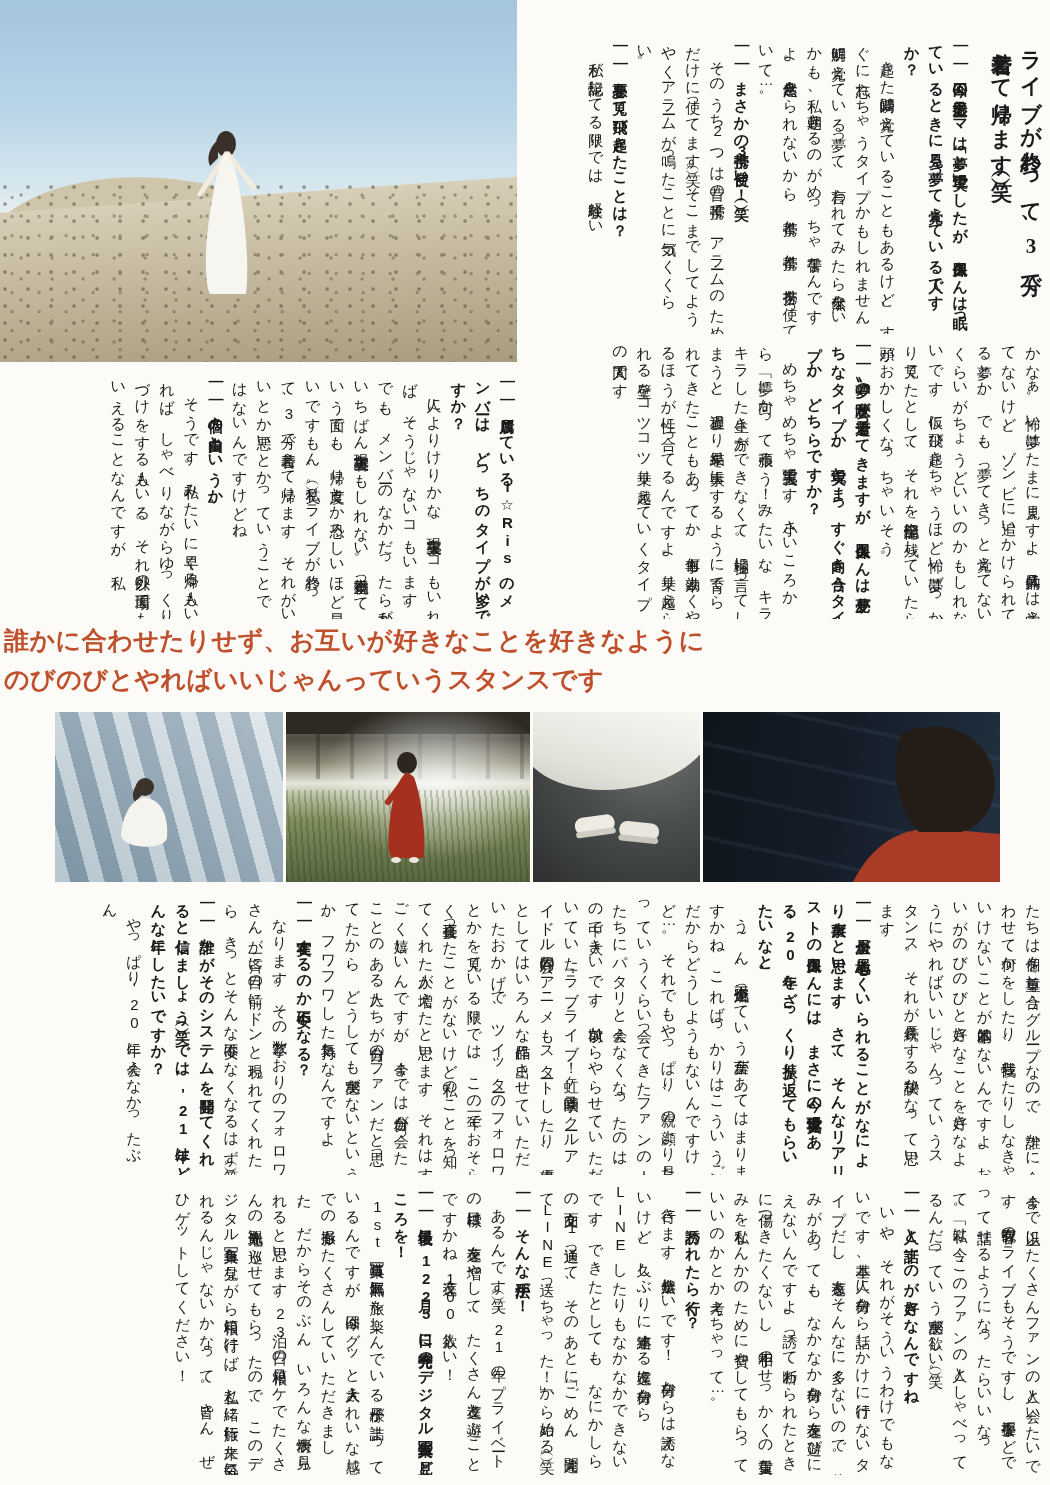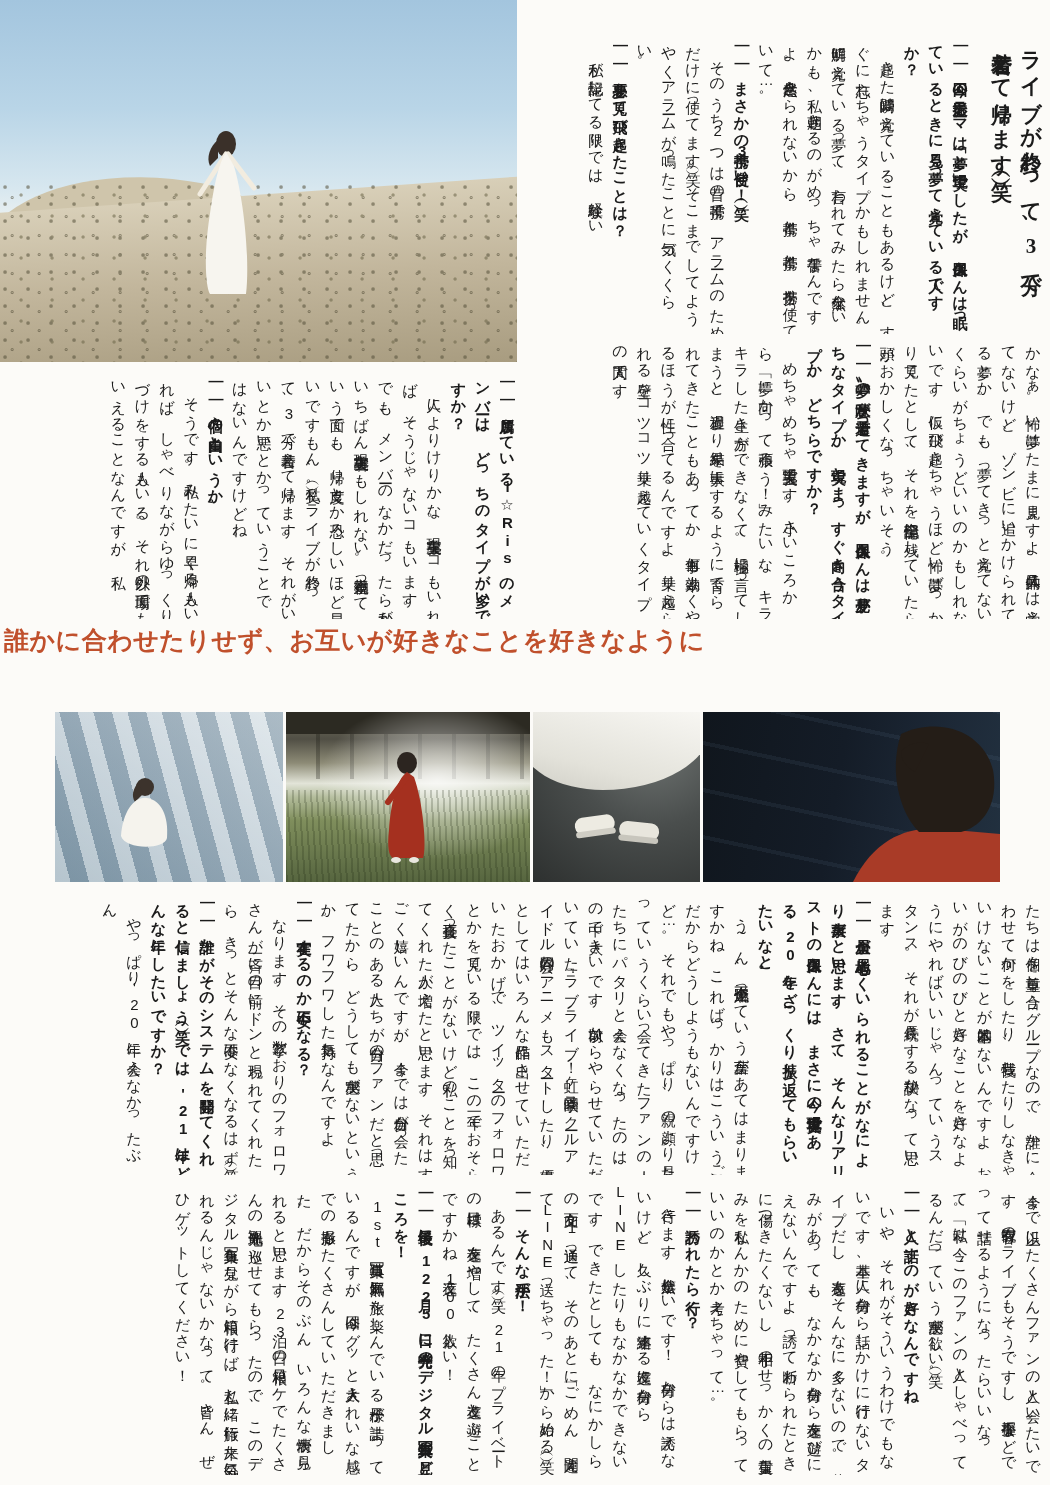--- a/index.html
+++ b/index.html
@@ -116,20 +116,21 @@
     </section>
   <section class="vflow band-c2" id="band-2">
       <p class="q">——所属しているi☆Risのメンバーは、どっちのタイプが多いですか？</p>
       <p class="a">人によりけりかな。現実主義なコもいれば、そうじゃないコもいます。でも、メンバーのなかだったら私がいちばん現実主義者かもしれない。効率重視っていう面でも、帰り支度とか恐ろしいほど早いですもん、私（笑）。ライブが終わって、3分で着替えて帰ります。それがいいとか悪いとかっていうことではないんですけどね。</p>
       <p class="q">——個々の自由というか。</p>
       <p class="a">そうです。私みたいに早く帰る人もいれば、しゃべりながらゆっくり後片づけをする人もいる。それ以外の場面でもいえることなんですが、私</p>
     </section>
 
   <h2 class="pull-quote" style="color: rgb(192, 80, 44);">
     <span>誰かに合わせたりせず、お互いが好きなことを好きなように</span><br>
+    <span>のびのびとやればいいじゃんっていうスタンスです</span>
   </h2>
 
   <div class="photo strip photo-1">
     <div class="p1-stripes"></div>
     <svg class="p1-figure" width="70" height="80" viewBox="0 0 70 80">
       <circle cx="32" cy="13" r="9" fill="#3c332c"></circle>
       <path d="M26 8 C20 14 18 22 22 28 L30 20 Z" fill="#3c332c"></path>
       <path d="M8 62 C10 36 22 22 34 24 C48 26 56 42 54 64 C52 76 12 76 8 62 Z" fill="#f5f3ed"></path>
     </svg>
   </div>

